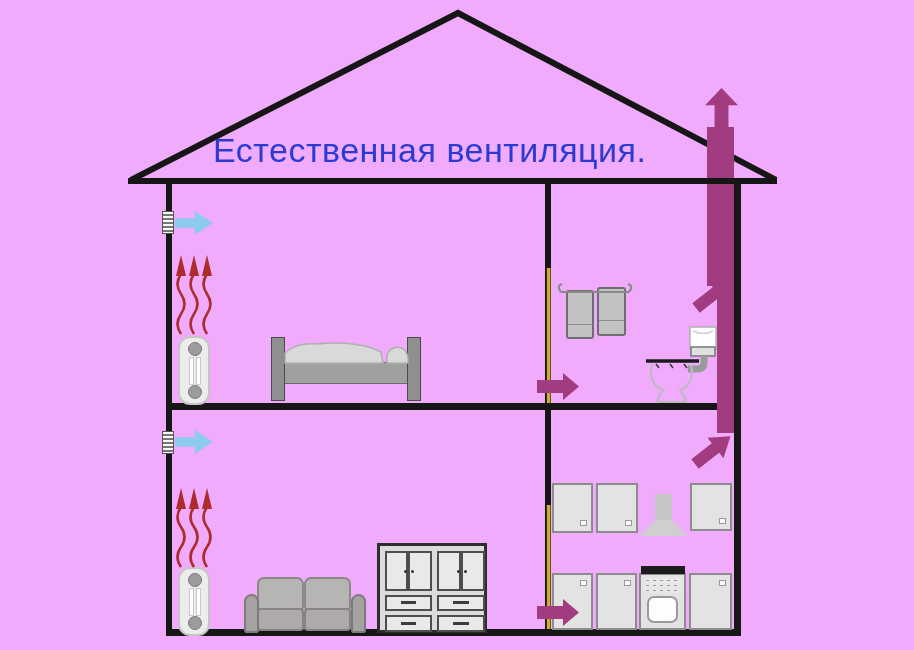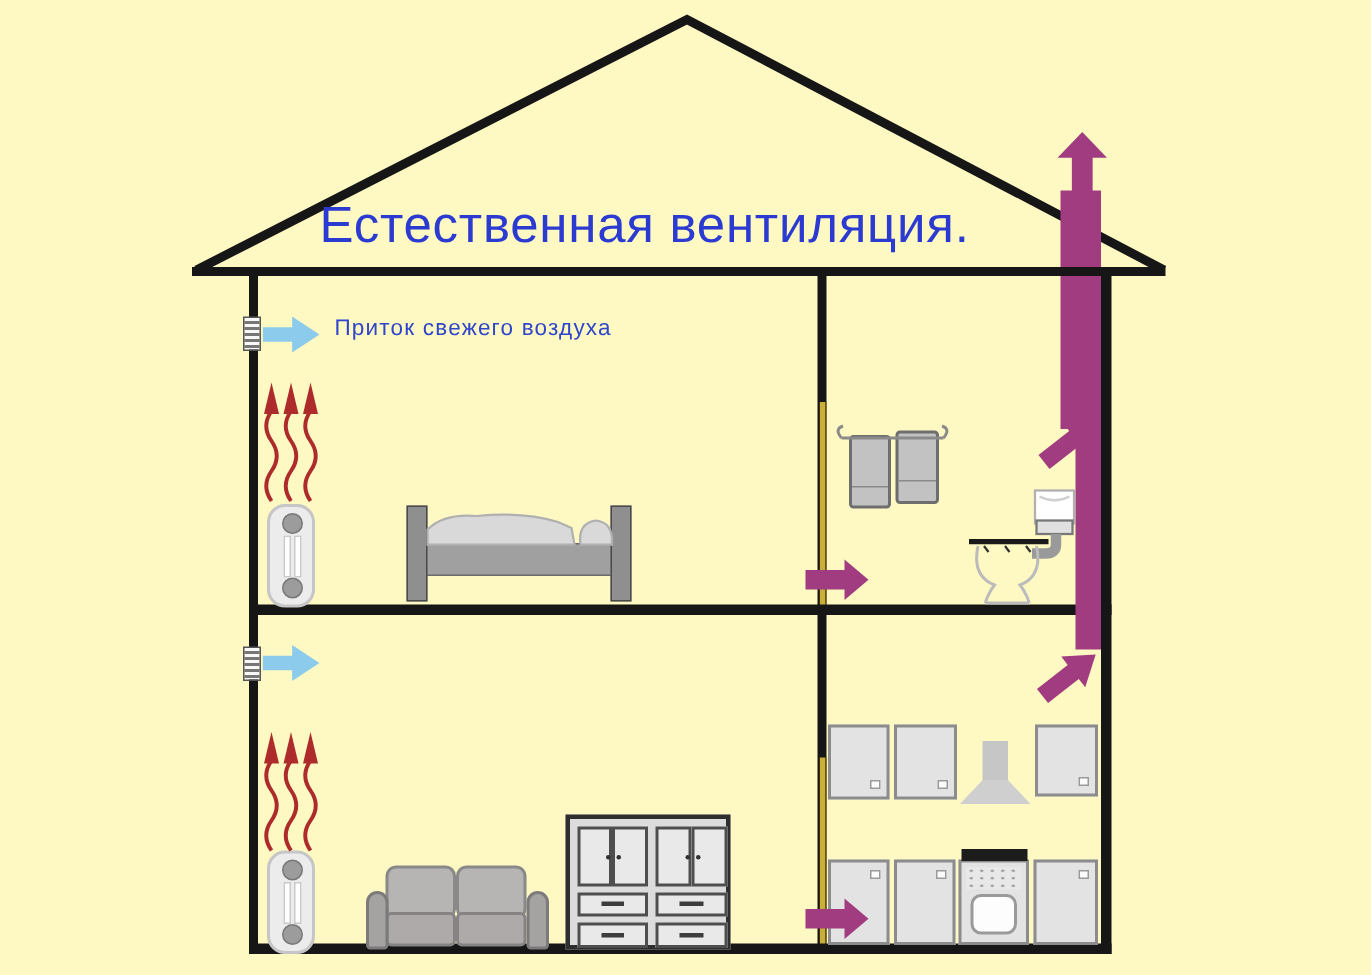--- a/index.html
+++ b/index.html
@@ -1,20 +1,20 @@
 <!DOCTYPE html>
 <html style="--title-text: #2b3ad0; --label-text: #2f45cc; --supply-arrow: #8ccbec; --exhaust-arrow: #a23c80; --heat-wave: #ad2b2b; --door-gap: #c9ae3a; --outline: #161616;"><head>
 <meta charset="utf-8">
 <style>
   :root{
     --title-text:#2b3ad0; --label-text:#2f45cc; --supply-arrow:#8ccbec;
     --exhaust-arrow:#a23c80; --heat-wave:#ad2b2b; --door-gap:#c9ae3a; --outline:#161616;
   }
   html,body{margin:0;padding:0;background:#fff;}
-  #stage{position:relative;width:914px;height:650px;background:#fef9c3;overflow:hidden;
+  #stage{position:relative;width:914px;height:650px;background:#f0abfc;overflow:hidden;
          font-family:"Liberation Sans",sans-serif;}
   .abs{position:absolute;}
   
   .wall{background:var(--outline);z-index:2;}
   .door{background:linear-gradient(90deg,#3a3000 0 1px,var(--door-gap) 1px 4px,#6b570e 4px 5px);z-index:3;}
   .svg-layer{position:absolute;left:0;top:0;z-index:4;pointer-events:none;}
   .svg-under{position:absolute;left:0;top:0;z-index:1;pointer-events:none;}
   .eave{background:var(--outline);z-index:6;}
   
   .title{z-index:7;color:var(--title-text);font-size:34px;letter-spacing:.5px;white-space:nowrap;}
@@ -75,21 +75,20 @@
   <div class="abs wall" style="left:734px;top:180px;width:7px;height:456px;"></div>
   <div class="abs wall" style="left:545px;top:183px;width:6px;height:453px;"></div>
   <div class="abs wall" style="left:166px;top:403px;width:575px;height:7px;"></div>
   <div class="abs wall" style="left:166px;top:629px;width:575px;height:7px;"></div>
   <div class="abs eave" style="left:128px;top:178px;width:649px;height:6px;"></div>
 
   <div class="abs door" style="left:546px;top:268px;width:5px;height:135px;"></div>
   <div class="abs door" style="left:546px;top:505px;width:5px;height:124px;"></div>
 
   <div class="abs title" style="left:213px;top:131px;">Естественная вентиляция.</div>
-  <div class="abs sublabel" style="left:223px;top:210px;">Приток свежего воздуха</div>
 
   <div class="abs vent" style="left:162px;top:211px;"></div>
   <div class="abs vent" style="left:162px;top:431px;"></div>
   <div class="abs supply-arrow" style="left:175px;top:211px;"></div>
   <div class="abs supply-arrow" style="left:175px;top:430px;"></div>
 
   <div class="abs radiator" style="left:178px;top:336px;">
     <span class="knob" style="top:4px;"></span>
     <span class="knob" style="bottom:4px;"></span>
     <span class="slot" style="left:9px;"></span>

